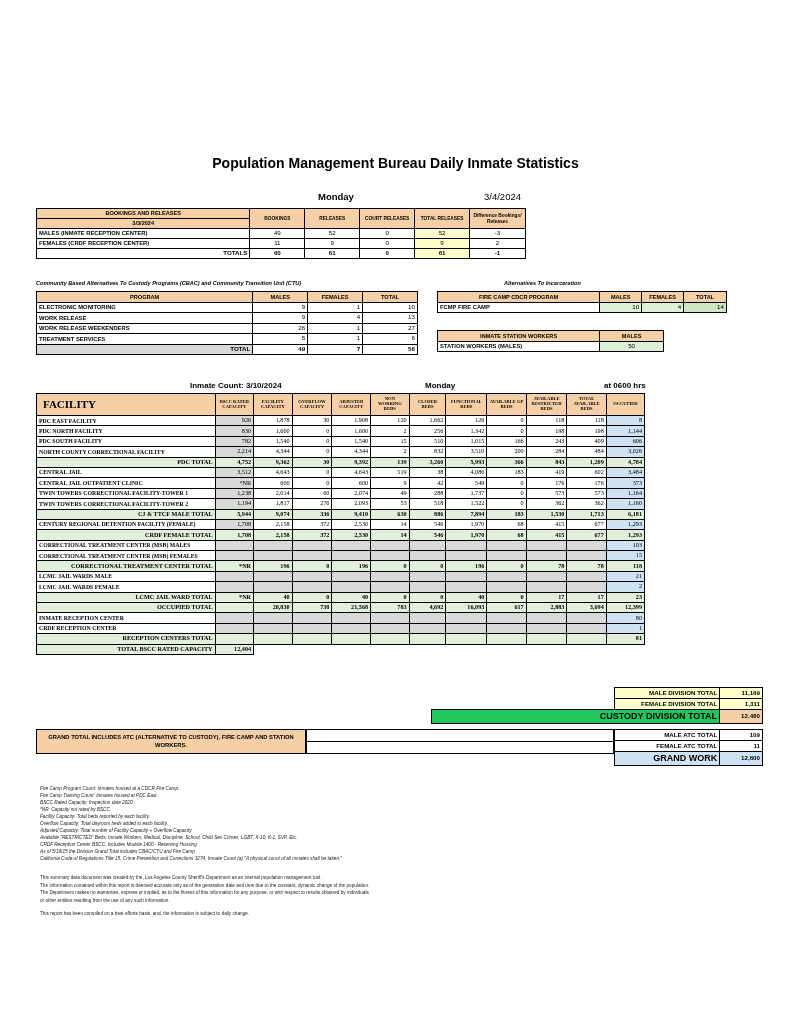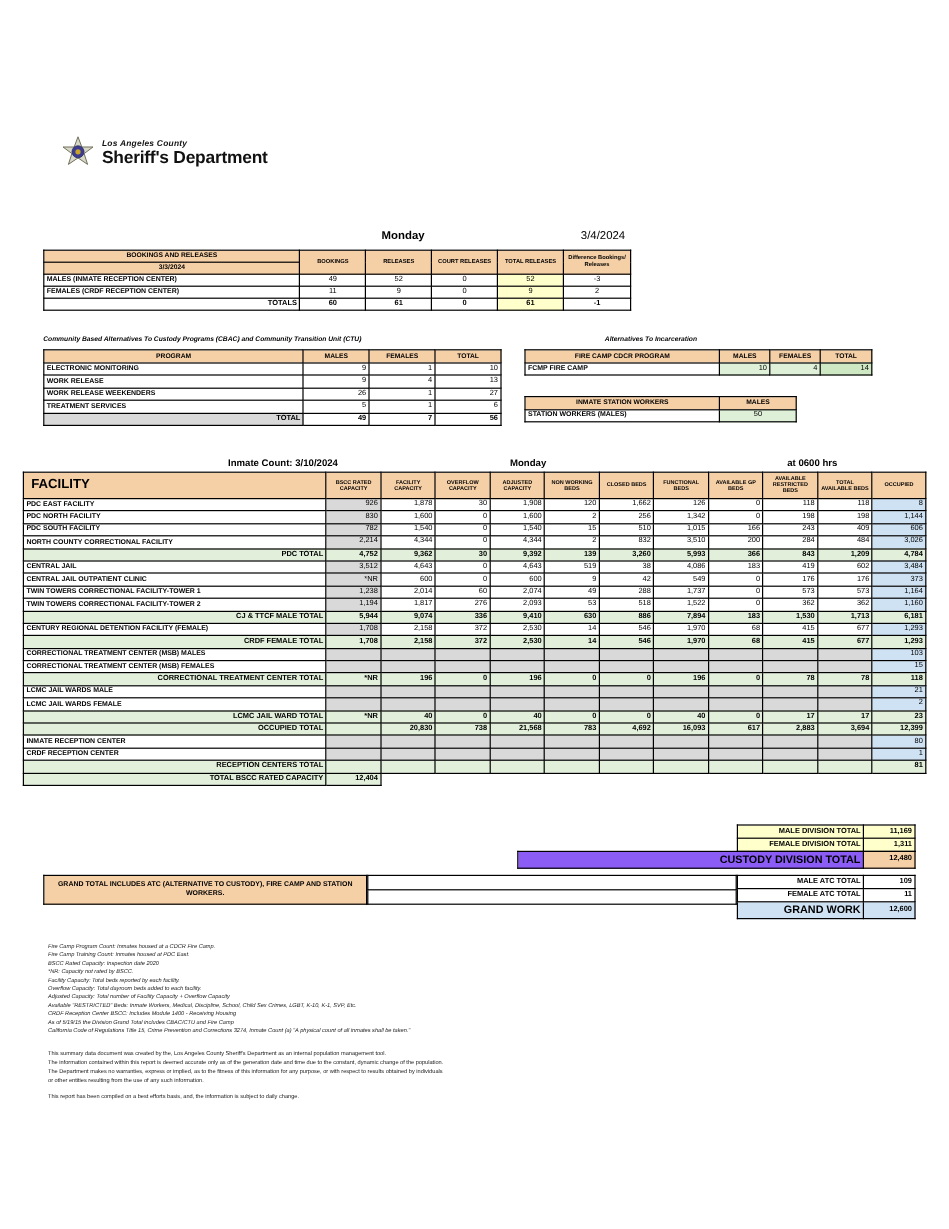--- a/index.html
+++ b/index.html
@@ -52,24 +52,24 @@
   .alt1 td { height:10.5px;}
   .alt2 { position:absolute; left:437px; top:330px; width:227px; }
   .alt2 td { height:10.5px;}
   .green { background:#dff0d8; }
   .green-d { background:#cfe8c4; }
 
   
   .ic-line { position:absolute; top:381px; font-weight:bold; font-size:8px;}
   .ic-1 { left:190px; }
   .ic-2 { left:425px; }
-  .ic-3 { left:656px; }
-
-  
-  .facility { position:absolute; left:19px; top:393px; width:753px; }
+  .ic-3 { left:604px; }
+
+  
+  .facility { position:absolute; left:36px; top:393px; width:609px;font-family:Liberation Serif, serif; }
   .facility td { height:10.4px; }
   .facility .fh { background:#f5cfa6; font-weight:bold; text-align:center; font-size:4.6px; line-height:1.05; height:22px;}
   .facility .fh-big { background:#f5cfa6; font-weight:bold; text-align:left; font-size:11px; padding-left:6px;}
   .blue { background:#cfe2f3; }
   .gray { background:#d9d9d9; }
   .ltyellow { background:#ffffcc; }
   .ltgreen { background:#e2efda; }
   .sub { font-weight:bold; text-align:right; }
   .facname { font-weight:bold; font-size:5.8px; }
 
@@ -87,34 +87,22 @@
 
   
   .notes { position:absolute; left:40px; top:785px; width:700px; font-size:4.7px; font-style:italic; line-height:1.5; color:#222;}
   .disc { position:absolute; left:40px; top:874px; width:700px; font-size:4.7px; line-height:1.6; color:#222;}
 </style>
 </head>
 <body>
 
 <div class="page">
 
-  <div class="logo-wrap">
-    <div class="badge">
-      <svg width="30" height="30" viewBox="0 0 30 30">
-        <polygon points="15,1 18.2,9.5 27.5,9.5 20.1,15 23,24 15,18.6 7,24 9.9,15 2.5,9.5 11.8,9.5" fill="#d8d8c8" stroke="#6b6b55" stroke-width="0.8"></polygon>
-        <circle cx="15" cy="13.5" r="5" fill="#3b3b8f" stroke="#2a2a60" stroke-width="0.7"></circle>
-        <circle cx="15" cy="13.5" r="2.2" fill="#c9a227"></circle>
-      </svg>
-    </div>
-    <div class="logo-text">
-      <div class="l1">Los Angeles County</div>
-      <div class="l2">Sheriff's Department</div>
-    </div>
-  </div>
-
+
+  <div class="main-title">Population Management Bureau Daily Inmate Statistics</div>
   <div class="day-line day">Monday</div>
   <div class="day-line date">3/4/2024</div>
 
   <table class="bookings">
     <tbody>
         <tr>
       <td class="hdr-orange" rowspan="1" style="width:214px;">BOOKINGS AND RELEASES</td>
       <td class="hdr-orange-sm" rowspan="2" style="width:55px;">BOOKINGS</td>
       <td class="hdr-orange-sm" rowspan="2" style="width:55px;">RELEASES</td>
       <td class="hdr-orange-sm" rowspan="2" style="width:55px;">COURT RELEASES</td>
@@ -597,21 +585,21 @@
     </tr>
     <tr>
       <td class="r b ltyellow">FEMALE DIVISION TOTAL</td>
       <td class="r b ltyellow">1,311</td>
     </tr>
   </tbody>
     </table>
   <table class="rt" style="top:709px; width:332px; left:431px;">
     <tbody>
         <tr>
-      <td class="r b" style="width:289px; background:#8b5cf6; font-size:9px;">CUSTODY DIVISION TOTAL</td>
+      <td class="r b" style="width:289px; background:#22c55e; font-size:9px;">CUSTODY DIVISION TOTAL</td>
       <td class="r b" style="width:43px; background:#f5cfa6;">12,480</td>
     </tr>
   </tbody>
     </table>
 
   <table class="gt-left">
     <tbody>
         <tr>
           <td class="c b" style="height:24px; background:#f5cfa6; font-size:5.8px; line-height:1.3;">GRAND TOTAL INCLUDES ATC (ALTERNATIVE TO CUSTODY), FIRE CAMP AND STATION WORKERS.</td>
         </tr>

